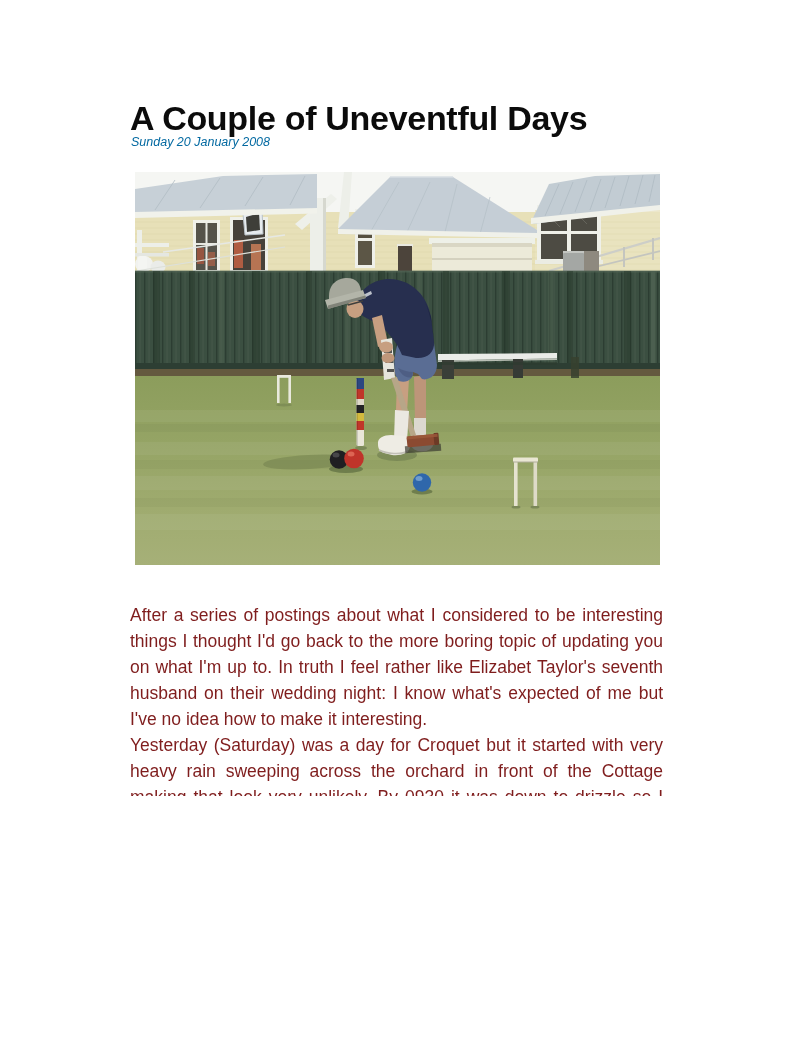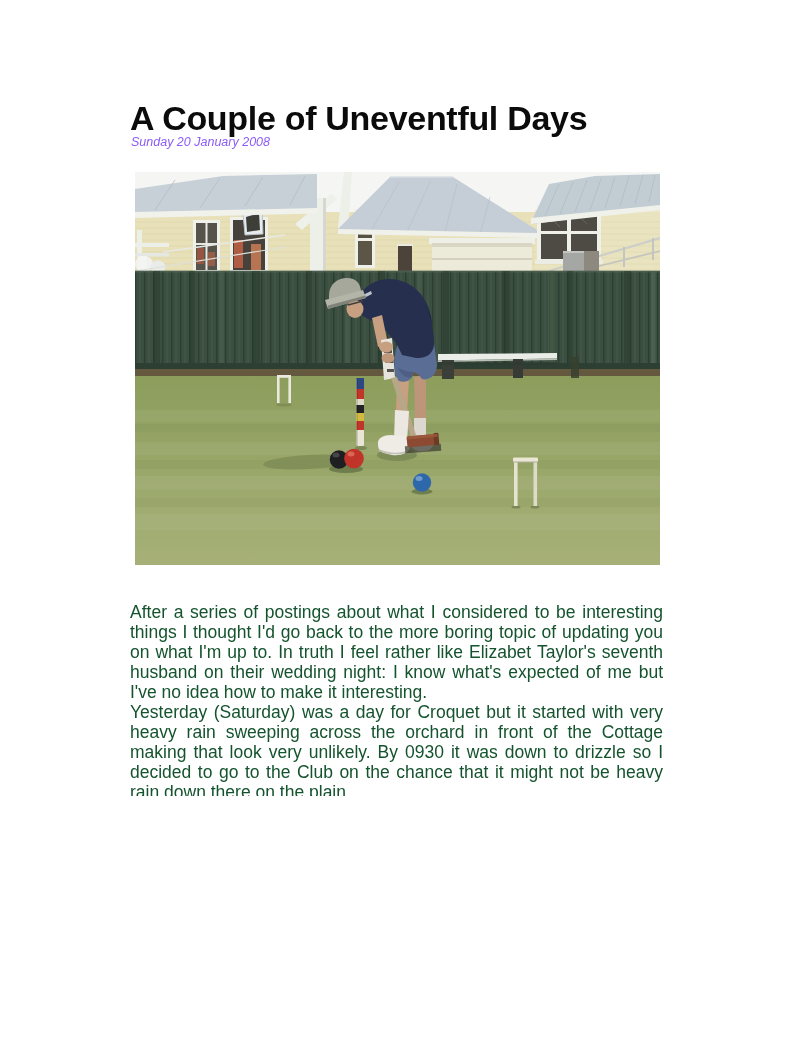--- a/index.html
+++ b/index.html
@@ -11,31 +11,31 @@
     overflow:hidden;
   }
   .title{
     position:absolute;left:130px;top:101px;margin:0;
     font-size:34px;line-height:34px;font-weight:700;
     letter-spacing:-0.3px;color:#0b0b0b;white-space:nowrap;
   }
   .date{
     position:absolute;left:131px;top:135px;
     font-size:12.5px;line-height:15px;font-style:italic;
-    color:#8b5cf6;white-space:nowrap;
+    color:#0369a1;white-space:nowrap;
   }
   .photo{
     position:absolute;left:135px;top:172px;width:525px;height:393px;margin:0;
   }
   .photo svg{display:block;width:525px;height:393px;}
   .bodytext{
     position:absolute;left:130px;top:602px;width:533px;
   }
   .bodytext p{
-    margin:0;font-size:17.5px;line-height:20px;color:#14532d;
+    margin:0;font-size:17.5px;line-height:26px;color:#7f1d1d;
     text-align:justify;text-justify:inter-word;
   }
   .pagenum{
     position:absolute;left:0;top:1018px;width:795px;
     text-align:center;font-family:"Liberation Serif","DejaVu Serif",serif;
     font-size:15px;line-height:18px;color:#37373a;
   }
 </style>
 </head>
 <body>

